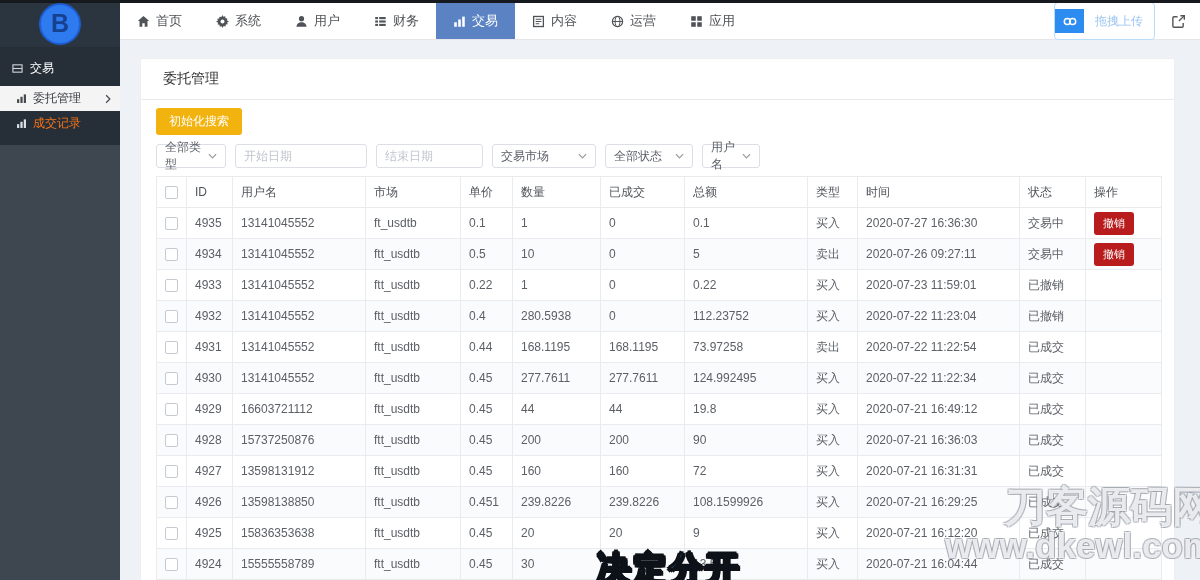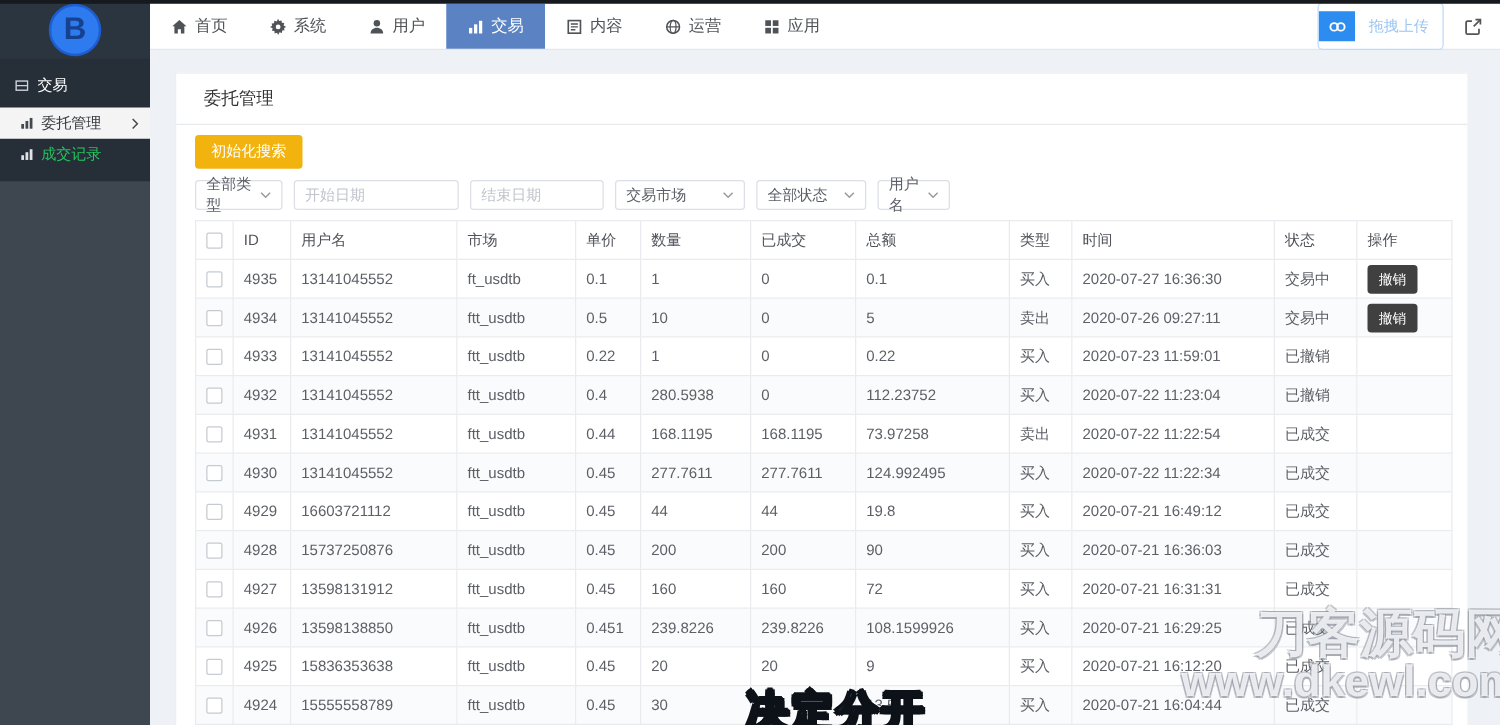--- a/index.html
+++ b/index.html
@@ -12,21 +12,21 @@
   }
   .topstrip { position:absolute; left:0; top:0; width:1200px; height:3px; background:#16191d; z-index:60; }
 
   
   .sidebar { position:absolute; left:0; top:0; width:120px; height:580px; background:#262f38; z-index:10; display:flex; flex-direction:column; }
   .logo-band { height:47px; background:#2b3540; display:flex; align-items:center; justify-content:center; flex:0 0 auto; }
   .logo-circle { width:42px; height:42px; border-radius:50%; background:#2e7bf0; border:2px solid #1d5dd0;
     color:#16418f; font-weight:bold; font-size:25px; display:flex; align-items:center; justify-content:center; }
   .side-header { color:#fff; font-size:12px; padding:13px 10px 9px 12px; display:flex; align-items:center; gap:7px; flex:0 0 auto; }
   .side-header svg { color:#cfd4da; }
-  .side-item { height:25px; display:flex; align-items:center; font-size:12px; color:#22c55e; padding-left:16px; gap:6px; position:relative; cursor:pointer; flex:0 0 auto; }
+  .side-item { height:25px; display:flex; align-items:center; font-size:12px; color:#f97316; padding-left:16px; gap:6px; position:relative; cursor:pointer; flex:0 0 auto; }
   .side-item svg { color:#dfe3e8; }
   .side-item.active { background:#f4f4f5; color:#35393d; }
   .side-item.active svg { color:#45494e; }
   .side-item .chev { position:absolute; right:9px; top:7px; color:#8d9299; display:none; }
   .side-item.active .chev { display:block; }
   .side-fill { flex:1 1 auto; background:#3e4750; margin-top:9px; }
 
   
   .navbar { position:absolute; left:120px; top:3px; width:1080px; height:37px; background:#fff; border-bottom:1px solid #e4e6e9; display:flex; align-items:stretch; z-index:20; }
   .nav-item { display:flex; align-items:center; gap:6px; padding:0 17px; font-size:13px; color:#4f5256; cursor:pointer; }
@@ -53,21 +53,21 @@
   .search-wrap { position:relative; display:flex; align-items:center; }
   .search-wrap input { padding-right:26px; width:116px; }
   .search-wrap .sic { position:absolute; right:7px; top:5px; cursor:pointer; }
 
   .table-wrap { padding:0 15px; }
   table { width:100%; border-collapse:collapse; table-layout:fixed; font-size:12px; color:#5c6066; }
   th,td { border:1px solid #e9ebee; height:31px; padding:0 8px; text-align:left; font-weight:normal; overflow:hidden; white-space:nowrap; }
   th { color:#50545a; background:#fff; }
   tr.even td { background:#fafbfc; }
   .checkbox { display:inline-block; width:13px; height:13px; border:1px solid #c6cad1; border-radius:2px; background:#fff; vertical-align:middle; cursor:pointer; }
-  .revoke-btn { background:#404040; color:#fff; border:none; border-radius:3px; font-size:11px; padding:4px 9px; cursor:pointer; font-family:Liberation Sans, sans-serif; }
+  .revoke-btn { background:#b91c1c; color:#fff; border:none; border-radius:3px; font-size:11px; padding:4px 9px; cursor:pointer; font-family:Liberation Sans, sans-serif; }
 
   
   .subtitle-overlay { position:absolute; left:597px; top:546px; z-index:45; font-size:34px; font-weight:bold; letter-spacing:2px;
     color:#4a95e0; -webkit-text-stroke:1.5px #0d1218;
     text-shadow:2px 0 0 #0d1218, -2px 0 0 #0d1218, 0 2px 0 #0d1218, 0 -2px 0 #0d1218, 2px 2px 0 #0d1218, -2px 2px 0 #0d1218;
     white-space:nowrap; pointer-events:none; }
   .watermark { position:absolute; right:-14px; top:486px; z-index:44; text-align:right; font-weight:bold; line-height:1.0;
     color:rgba(248,248,252,0.85);
     text-shadow:1px 1px 0 rgba(140,145,155,.5), -1px -1px 0 rgba(140,145,155,.5), 1px -1px 0 rgba(140,145,155,.5), -1px 1px 0 rgba(140,145,155,.5);
     pointer-events:none; white-space:nowrap; }
@@ -125,20 +125,31 @@
         <circle cx="8" cy="8" r="2.4" fill="#fff"></circle>
       </svg>
     <span>系统</span>
   </div>
   <div class="nav-item">
     <svg width="13" height="13" viewBox="0 0 16 16" fill="currentColor">
         <circle cx="8" cy="4.5" r="3.2"></circle>
         <path d="M1.8 14.5c0-3.4 2.8-5.6 6.2-5.6s6.2 2.2 6.2 5.6z"></path>
       </svg>
     <span>用户</span>
+  </div>
+  <div class="nav-item">
+    <svg width="13" height="13" viewBox="0 0 16 16" fill="currentColor">
+        <rect x="1.5" y="2.5" width="3.4" height="2.6"></rect>
+        <rect x="6.4" y="2.5" width="8" height="2.6"></rect>
+        <rect x="1.5" y="6.7" width="3.4" height="2.6"></rect>
+        <rect x="6.4" y="6.7" width="8" height="2.6"></rect>
+        <rect x="1.5" y="10.9" width="3.4" height="2.6"></rect>
+        <rect x="6.4" y="10.9" width="8" height="2.6"></rect>
+      </svg>
+    <span>财务</span>
   </div>
   <div class="nav-item active">
     <svg width="13" height="13" viewBox="0 0 16 16" fill="currentColor">
         <rect x="1.5" y="9" width="3.2" height="5.5"></rect>
         <rect x="6.4" y="5.5" width="3.2" height="9"></rect>
         <rect x="11.3" y="2" width="3.2" height="12.5"></rect>
       </svg>
     <span>交易</span>
   </div>
   <div class="nav-item">

